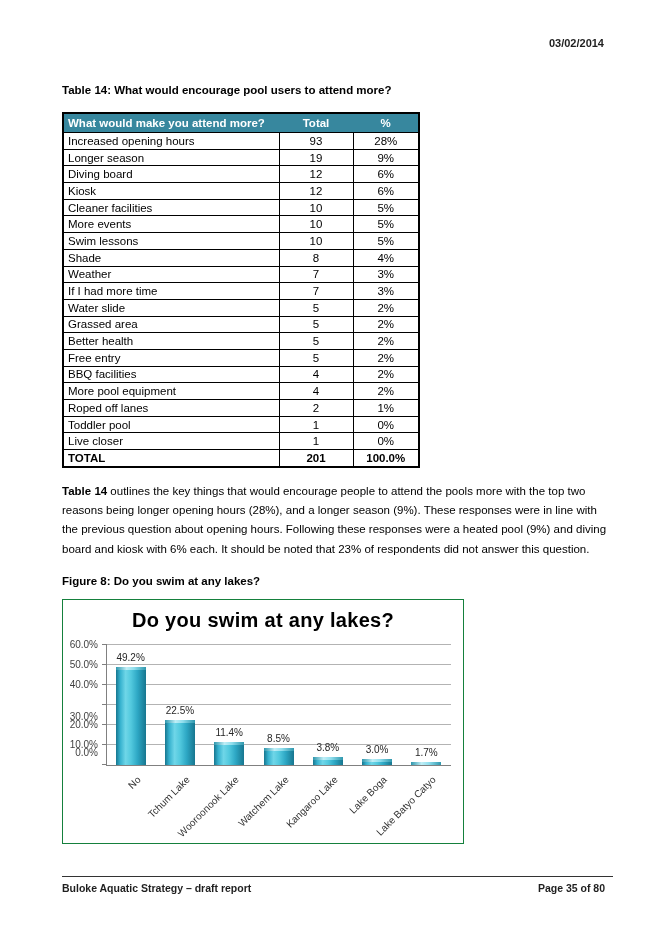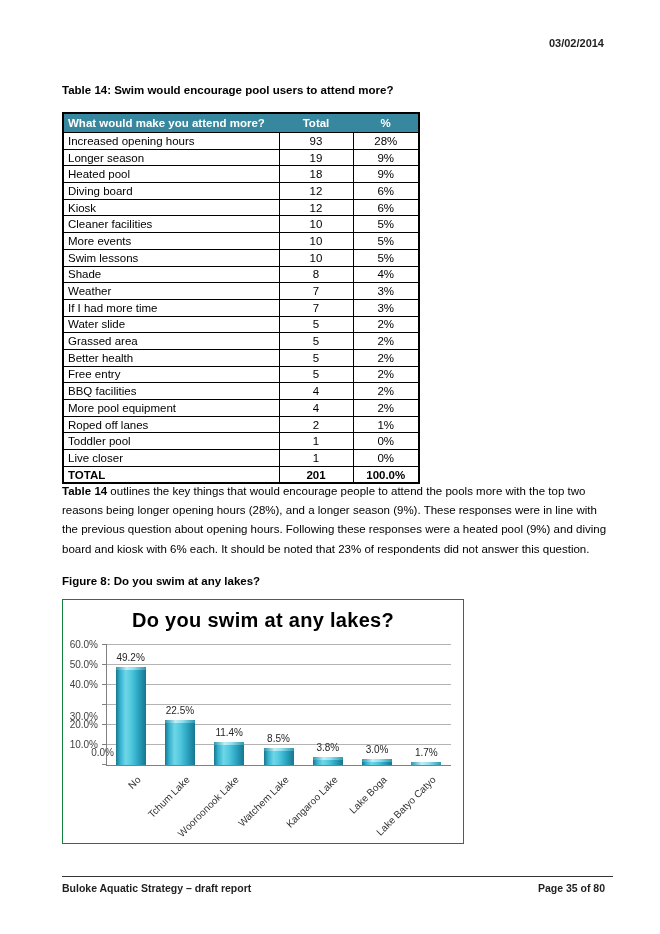--- a/index.html
+++ b/index.html
@@ -75,21 +75,21 @@
   .footer-left  { position:absolute; top:882px; left:62px;  font-size:10.5px; font-weight:bold; color:#1f1f1f; }
   .footer-right { position:absolute; top:882px; right:47px; font-size:10.5px; font-weight:bold; color:#1f1f1f; }
 </style>
 </head>
 <body>
 
 <div class="page">
 
   <div class="date">03/02/2014</div>
 
-  <div class="caption table-caption">Table 14: Swim would encourage pool users to attend more?</div>
+  <div class="caption table-caption">Table 14: What would encourage pool users to attend more?</div>
 
   <table class="t14">
     <colgroup>
       <col style="width:216px">
         <col style="width:74px">
         <col style="width:66px">
     </colgroup>
     <thead>
         <tr id="t14-head">
           <th style="background: rgb(55, 135, 158);">What would make you attend more?</th>
@@ -102,25 +102,20 @@
           <td>Increased opening hours</td>
           <td>93</td>
           <td>28%</td>
         </tr>
         <tr>
           <td>Longer season</td>
           <td>19</td>
           <td>9%</td>
         </tr>
         <tr>
-          <td>Heated pool</td>
-          <td>18</td>
-          <td>9%</td>
-        </tr>
-        <tr>
           <td>Diving board</td>
           <td>12</td>
           <td>6%</td>
         </tr>
         <tr>
           <td>Kiosk</td>
           <td>12</td>
           <td>6%</td>
         </tr>
         <tr>
@@ -207,21 +202,21 @@
   </table>
 
   <p class="body-text"><b>Table 14</b><span> outlines the key things that would encourage people to attend the pools more with the top two reasons being longer opening hours (28%), and a longer season (9%).  These responses were in line with the previous question about opening hours. Following these responses were a heated pool (9%) and diving board and kiosk with 6% each.  It should be noted that 23% of respondents did not answer this question.</span></p>
 
   <div class="caption figure-caption">Figure 8: Do you swim at any lakes?</div>
 
   <div class="figure-box">
     <div class="chart-title">Do you swim at any lakes?</div>
     <div id="plot"></div>
   <div class="ytick-mark" style="left: 39px; top: 164px;"></div>
-      <div class="ytick-label" style="left: -1px; top: 148px; margin-left: 16px;">0.0%</div>
+      <div class="ytick-label" style="left: -1px; top: 148px;">0.0%</div>
       <div class="gridline" style="left: 43px; top: 144px; width: 345px;"></div>
       <div class="ytick-mark" style="left: 39px; top: 144px;"></div>
       <div class="ytick-label" style="left: -1px; top: 140px;">10.0%</div>
       <div class="gridline" style="left: 43px; top: 124px; width: 345px;"></div>
       <div class="ytick-mark" style="left: 39px; top: 124px;"></div>
       <div class="ytick-label" style="left: -1px; top: 120px;">20.0%</div>
       <div class="gridline" style="left: 43px; top: 104px; width: 345px;"></div>
       <div class="ytick-mark" style="left: 39px; top: 104px;"></div>
       <div class="ytick-label" style="left: -1px; top: 112px;">30.0%</div>
       <div class="gridline" style="left: 43px; top: 84px; width: 345px;"></div>

